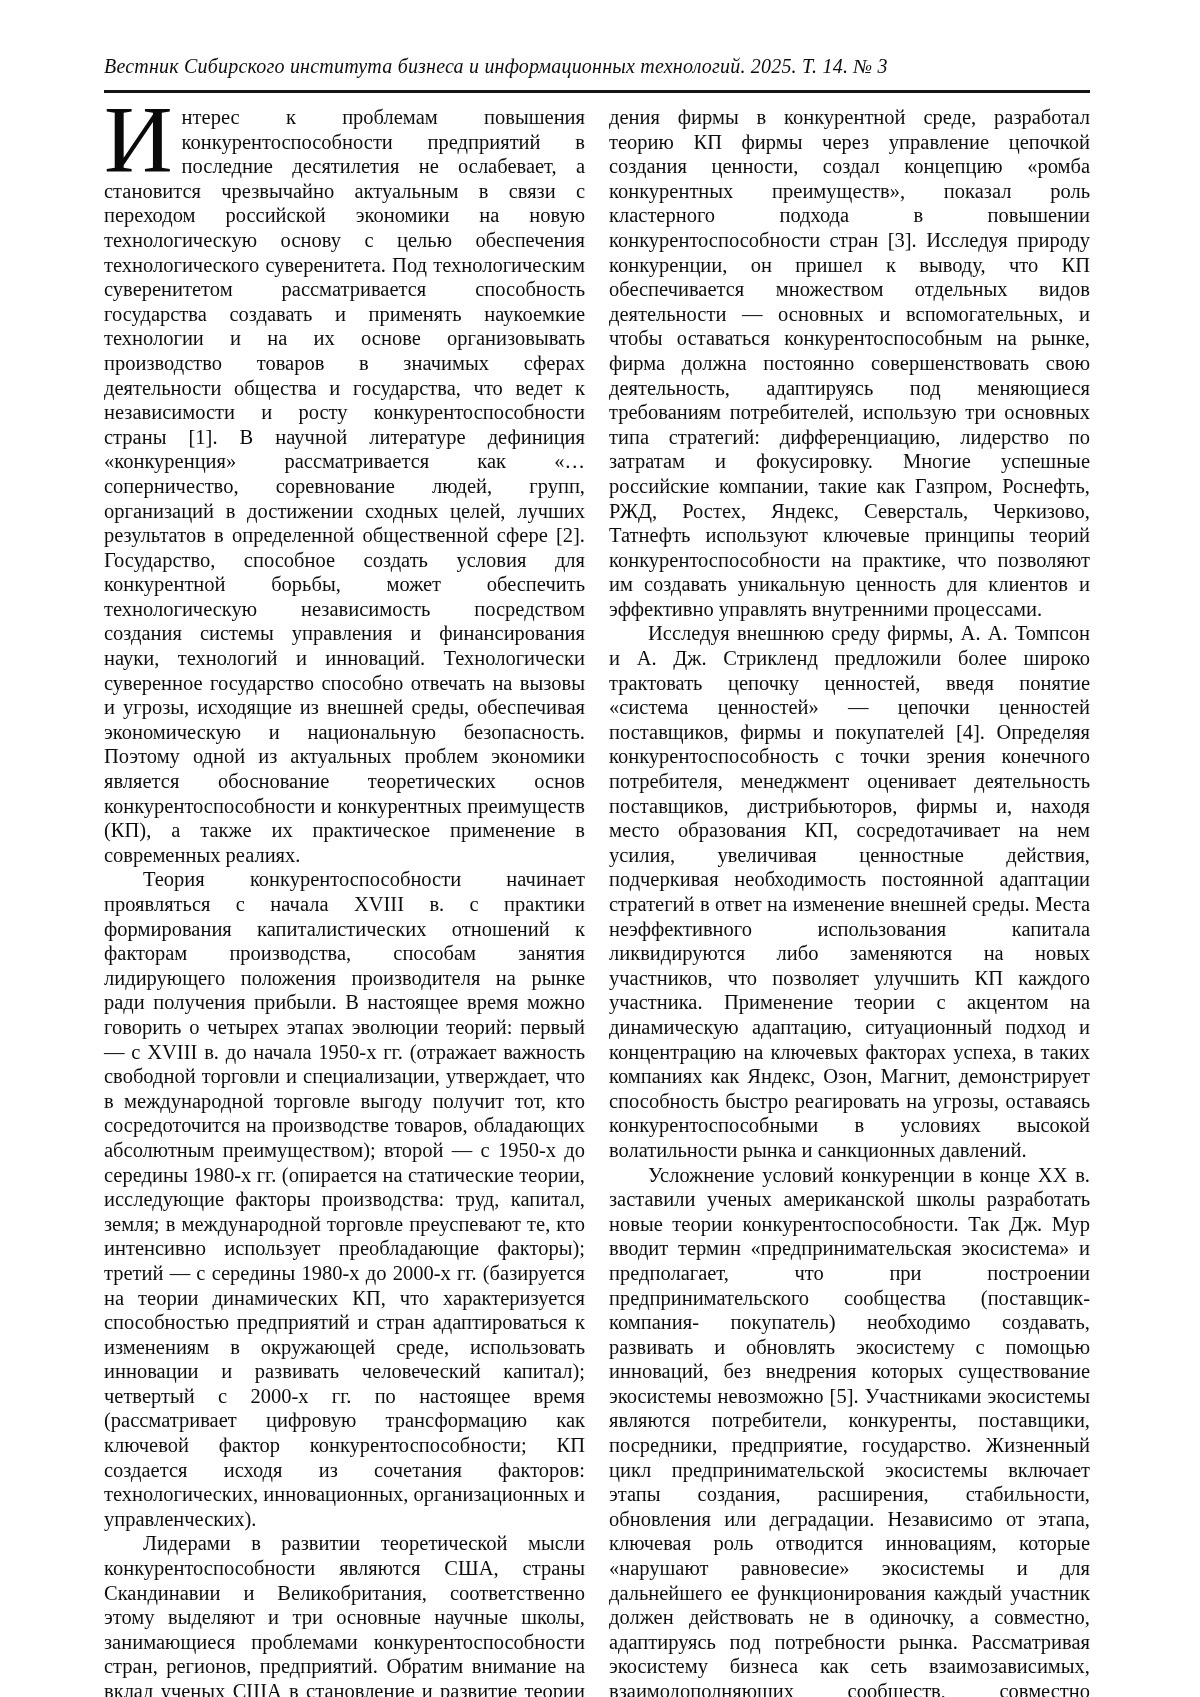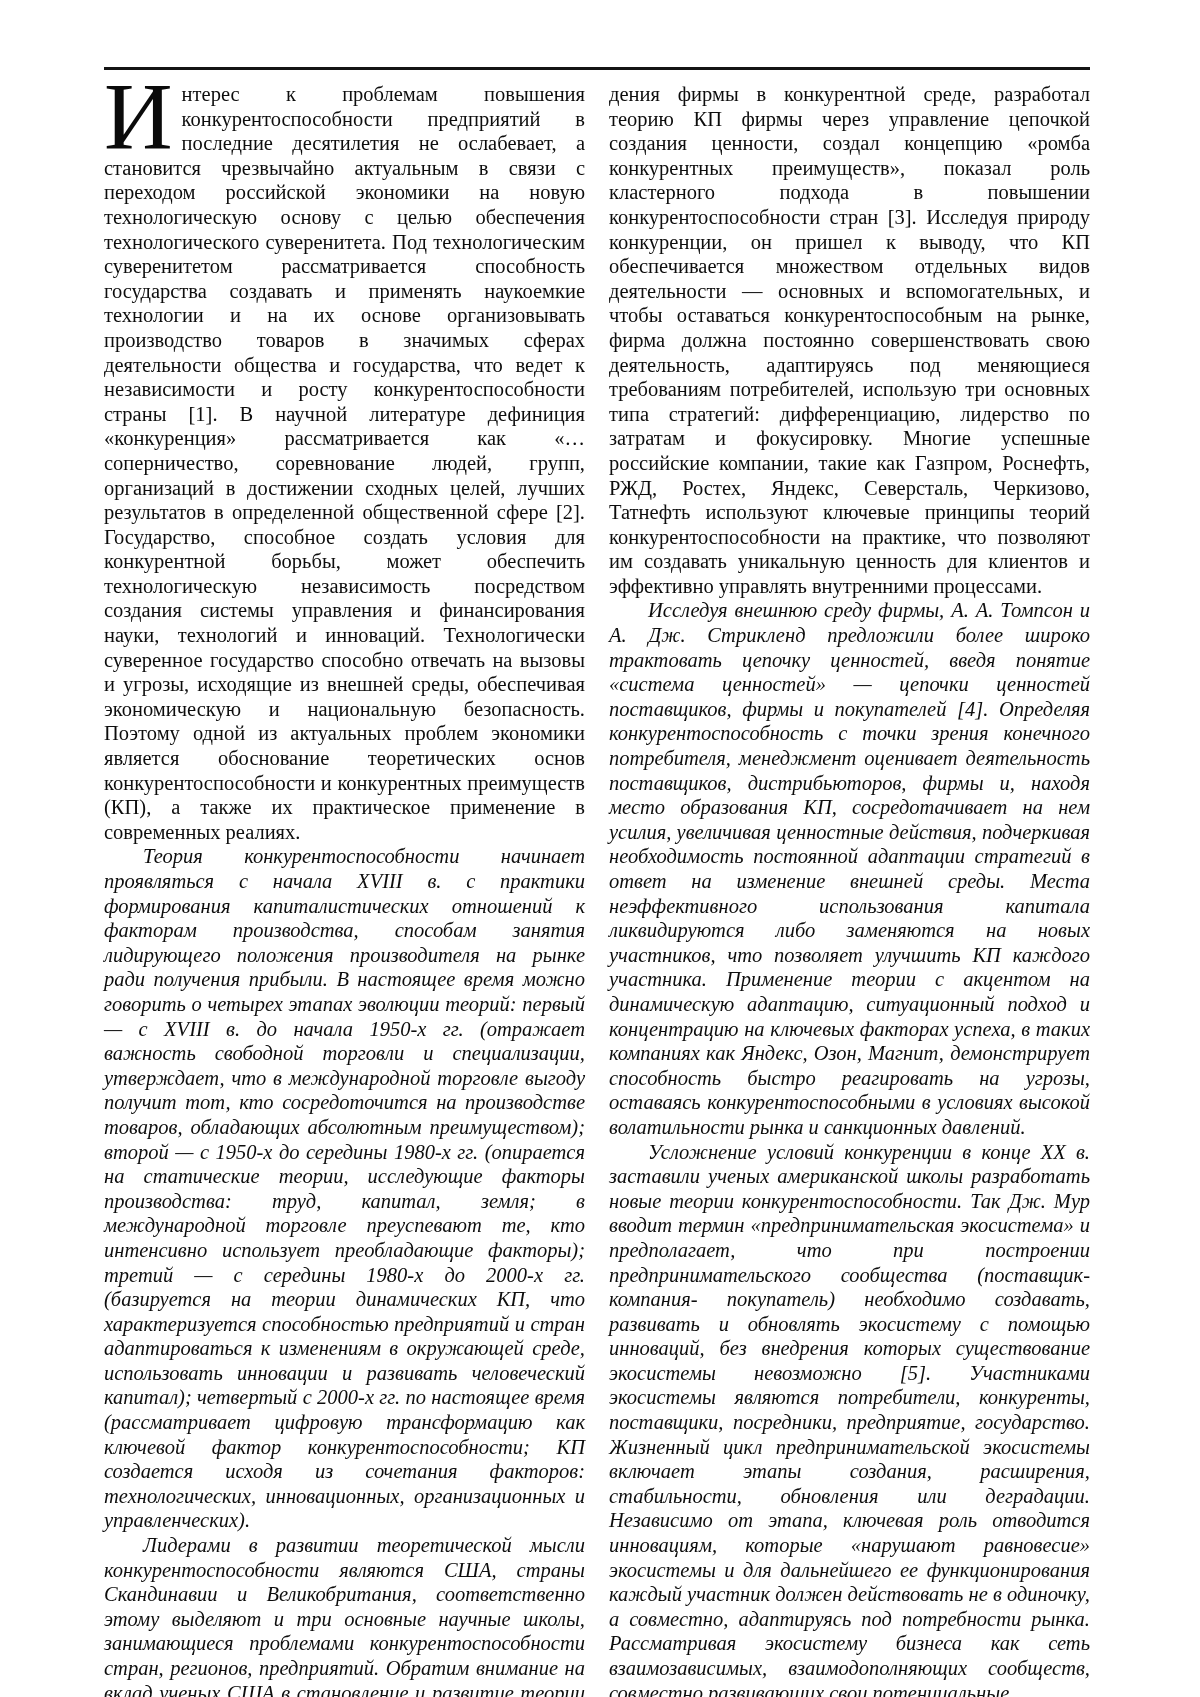--- a/index.html
+++ b/index.html
@@ -36,36 +36,37 @@
     gap: 24px;
   }
   .col {
     width: 481px;
     font-size: 20.5px;
     line-height: 24.6px;
     text-align: justify;
     hyphens: none;
   }
   .col p { margin: 0; padding: 0; }
-  .col p.indent { text-indent: 39px; font-style: italic; }
+  .col p.indent { text-indent: 39px; }
   .dropcap {
     float: left;
     font-size: 95px;
     line-height: 68px;
     padding: 1px 9px 0 0;
     font-weight: normal;
     color: #0a0a0a;
   }
 </style>
 </head>
 <body>
 
 <div class="page">
 
   <header>
+    <div class="journal-line">Вестник Сибирского института бизнеса и информационных технологий. 2025. Т. 14. № 3</div>
     <div class="header-rule"></div>
   </header>
 
   <main class="columns">
 
     <div class="col">
       <p><span class="dropcap">И</span><span>нтерес к проблемам повышения конкурентоспособности предприятий в последние десятилетия не ослабевает, а становится чрезвычайно актуальным в связи с переходом российской экономики на новую технологическую основу с целью обеспечения технологического суверенитета. Под технологическим суверенитетом рассматривается способность государства создавать и применять наукоемкие технологии и на их основе организовывать производство товаров в значимых сферах деятельности общества и государства, что ведет к независимости и росту конкурентоспособности страны [1]. В научной литературе дефиниция «конкуренция» рассматривается как «… соперничество, соревнование людей, групп, организаций в достижении сходных целей, лучших результатов в определенной общественной сфере [2]. Государство, способное создать условия для конкурентной борьбы, может обеспечить технологическую независимость посредством создания системы управления и финансирования науки, технологий и инноваций. Технологически суверенное государство способно отвечать на вызовы и угрозы, исходящие из внешней среды, обеспечивая экономическую и национальную безопасность. Поэтому одной из актуальных проблем экономики является обоснование теоретических основ конкурентоспособности и конкурентных преимуществ (КП), а также их практическое применение в современных реалиях.</span></p>
       <p class="indent">Теория конкурентоспособности начинает проявляться с начала XVIII в. с практики формирования капиталистических отношений к факторам производства, способам занятия лидирующего положения производителя на рынке ради получения прибыли. В настоящее время можно говорить о четырех этапах эволюции теорий: первый — с XVIII в. до начала 1950-х гг. (отражает важность свободной торговли и специализации, утверждает, что в международной торговле выгоду получит тот, кто сосредоточится на производстве товаров, обладающих абсолютным преимуществом); второй — с 1950-х до середины 1980-х гг. (опирается на статические теории, исследующие факторы производства: труд, капитал, земля; в международной торговле преуспевают те, кто интенсивно использует преобладающие факторы); третий — с середины 1980-х до 2000-х гг. (базируется на теории динамических КП, что характеризуется способностью предприятий и стран адаптироваться к изменениям в окружающей среде, использовать инновации и развивать человеческий капитал); четвертый с 2000-х гг. по настоящее время (рассматривает цифровую трансформацию как ключевой фактор конкурентоспособности; КП создается исходя из сочетания факторов: технологических, инновационных, организационных и управленческих).</p>
       <p class="indent">Лидерами в развитии теоретической мысли конкурентоспособности являются США, страны Скандинавии и Великобритания, соответственно этому выделяют и три основные научные школы, занимающиеся проблемами конкурентоспособности стран, регионов, предприятий. Обратим внимание на вклад ученых США в становление и развитие теории конкурентоспособности. Ярким представителем является М. Портер, предложивший инструментарий моделирования пове-</p>
     </div>

